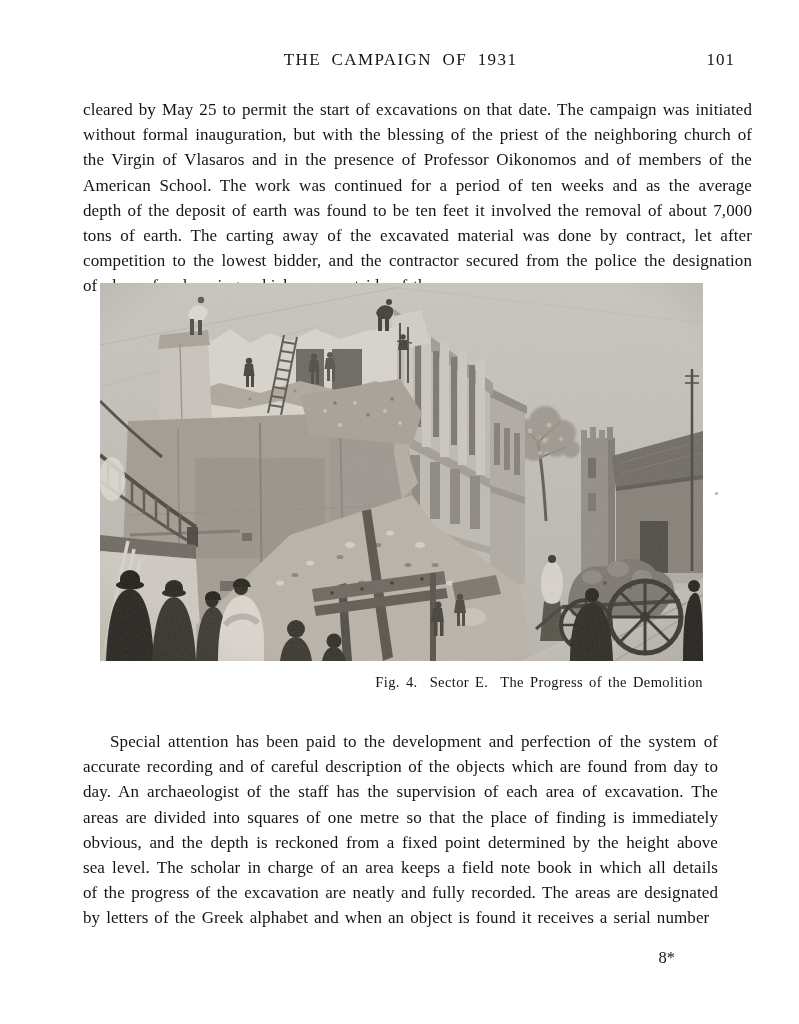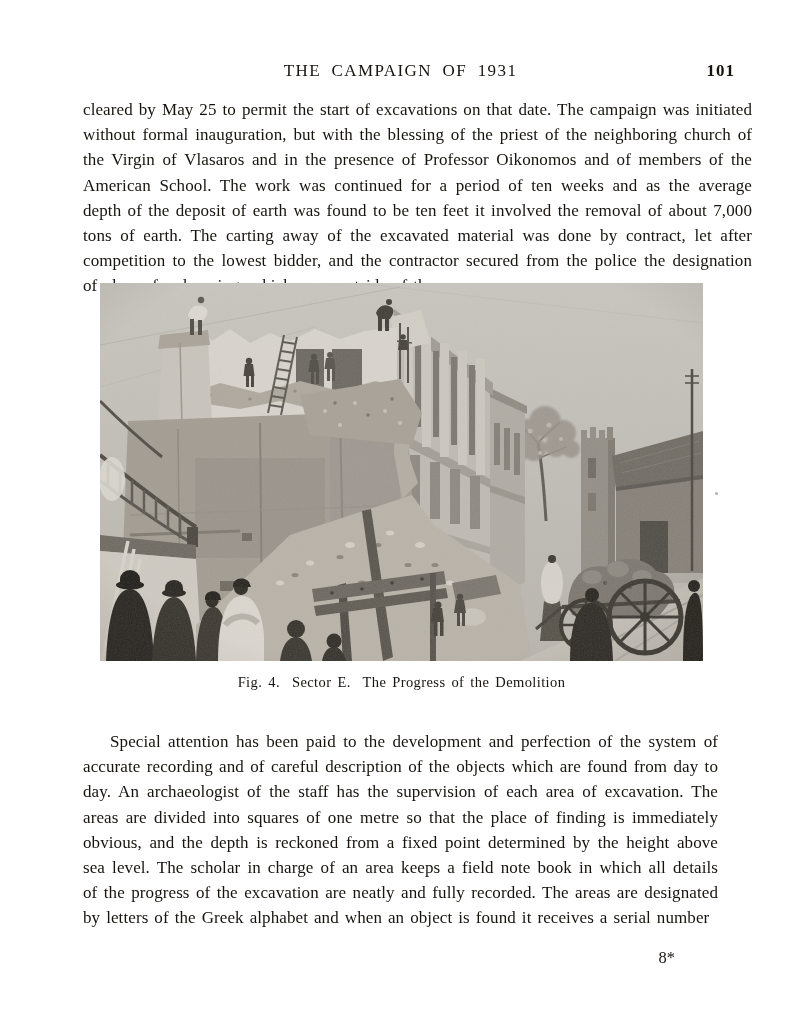--- a/index.html
+++ b/index.html
@@ -5,38 +5,38 @@
   html,body{margin:0;padding:0;}
   body{
     width:799px;height:1024px;overflow:hidden;position:relative;
     background:#ffffff;
     font-family:"Liberation Serif","DejaVu Serif",serif;
     color:#17140f;
   }
   .page{position:relative;width:799px;height:1024px;}
 
   .running-head{
-    position:absolute;top:61px;left:66px;width:669px;
+    position:absolute;top:50px;left:66px;width:669px;
     text-align:center;font-size:17px;letter-spacing:1.4px;word-spacing:5px;
   }
   .page-number{
-    position:absolute;right:0;top:0;letter-spacing:1px;word-spacing:normal;font-weight:bold;
+    position:absolute;right:0;top:0;letter-spacing:1px;word-spacing:normal;
   }
 
   .body-text{
     margin:17px;font-size:17px;line-height:25.2px;
     text-align:justify;word-spacing:1.6px;letter-spacing:0.1px;
   }
   .para-1{position:absolute;top:80px;left:66px;width:669px;}
 
   .figure-block{position:absolute;top:283px;left:100px;width:603px;margin:0;}
   .photo-frame{width:603px;height:378px;overflow:hidden;background:#c1beb8;}
   .photo-frame svg{display:block;}
   .figure-caption{
-    display:block;text-align:center;margin-top:13px;
+    display:block;text-align:right;margin-top:13px;
     font-size:14.5px;letter-spacing:0.4px;word-spacing:2px;white-space:pre-wrap;
   }
 
   .lower-block{position:absolute;top:712px;left:66px;width:669px;}
   .para-indent{text-indent:27px;}
   .signature-mark{
     text-align:right;padding-right:60px;font-size:16.5px;margin-top:3px;
   }
   .scan-speck{
     position:absolute;left:715px;top:492px;width:3px;height:3px;

